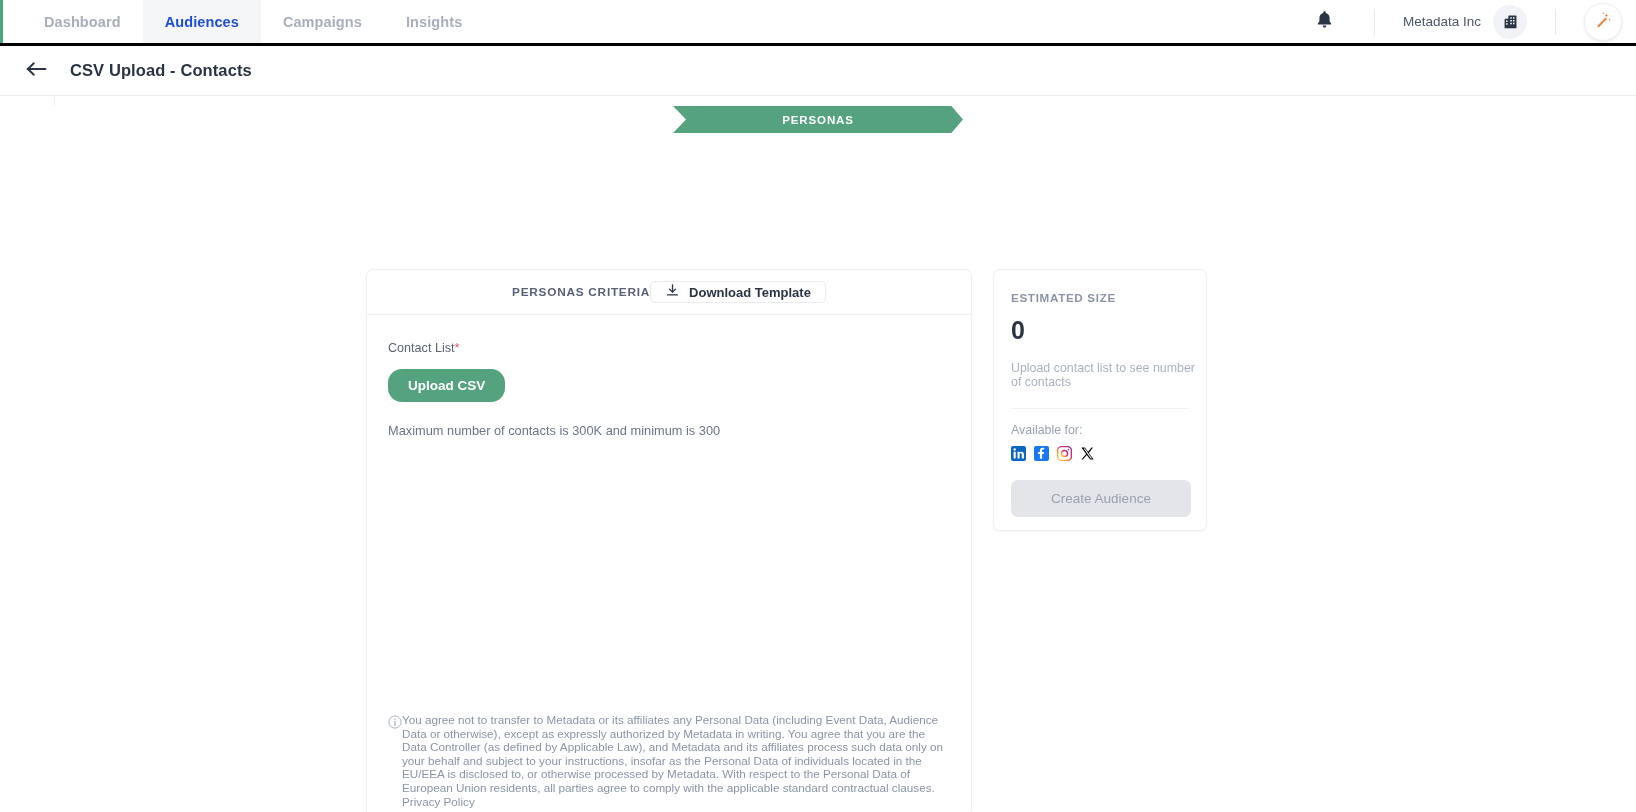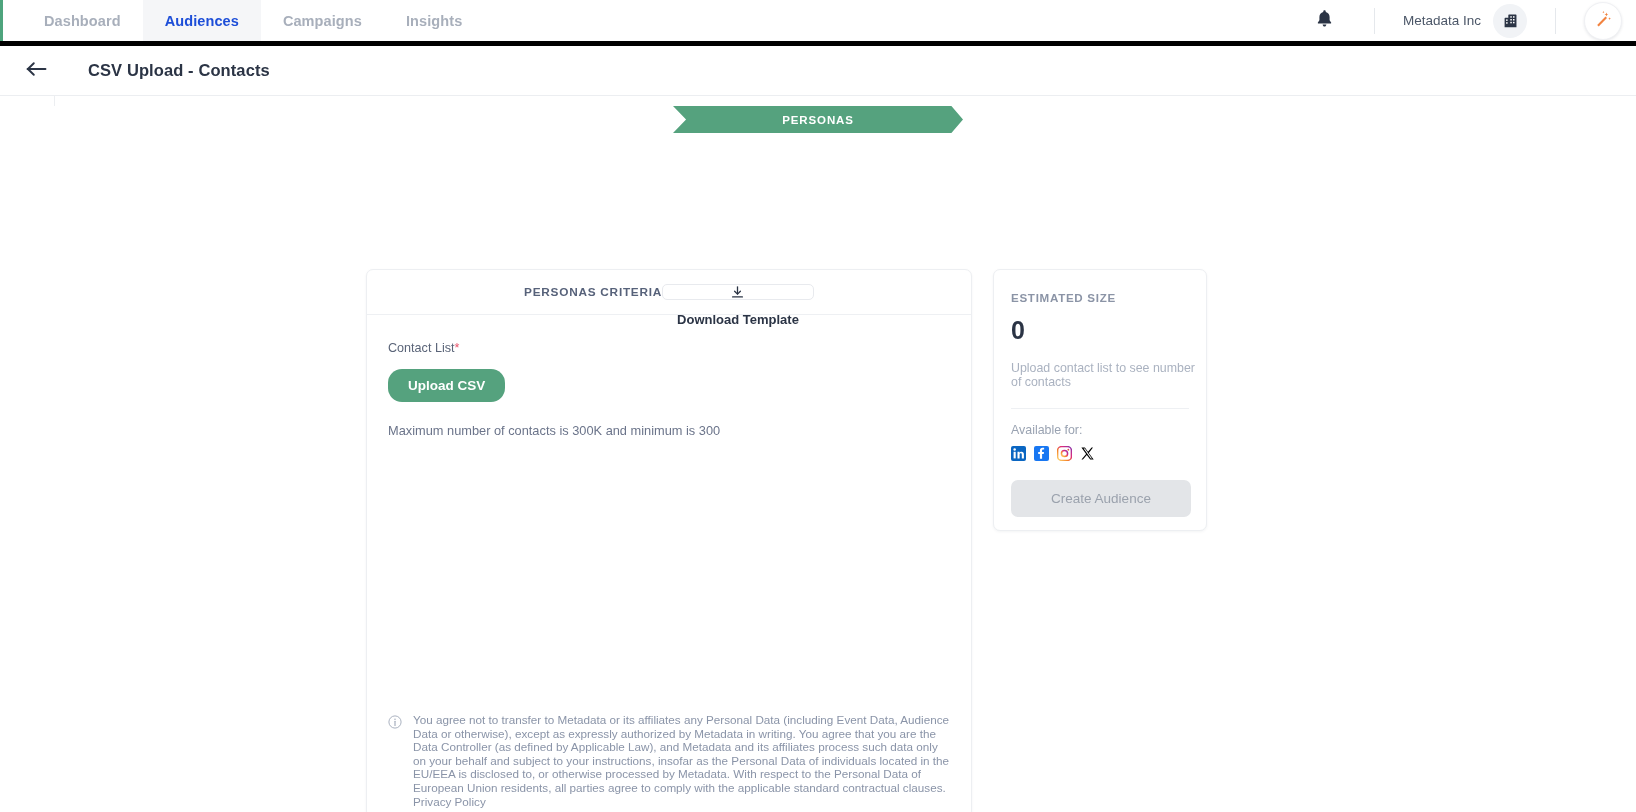--- a/index.html
+++ b/index.html
@@ -11,21 +11,21 @@
     overflow: hidden;
   }
 
   
   .topnav {
     position: relative;
     height: 46px;
     display: flex;
     align-items: stretch;
     background: #ffffff;
-    border-bottom: 5px solid #000000;
+    border-bottom: 3px solid #000000;
   }
   .topnav::before {
     content: "";
     position: absolute;
     left: 0; top: 0; bottom: 0;
     width: 3px;
     background: #4ea47d;
   }
   .nav-tabs { display: flex; align-items: stretch; margin-left: 22px; }
   .nav-tab {
@@ -80,21 +80,21 @@
     display: flex; align-items: center; justify-content: center;
     cursor: pointer;
   }
 
   
   .page-header {
     height: 50px;
     display: flex;
     align-items: center;
     padding-left: 26px;
-    gap: 40px;
+    gap: 22px;
     background: #ffffff;
     border-bottom: 1px solid #eceef1;
   }
   .back-arrow { cursor: pointer; display: flex; align-items: center; }
   .page-title {
     font-size: 16.5px;
     font-weight: bold;
     color: #2b3445;
     letter-spacing: 0.1px;
   }
@@ -151,28 +151,27 @@
     border-bottom: 1px solid #eef0f3;
   }
   .card-head-title {
     font-size: 11.8px;
     font-weight: bold;
     color: #57627a;
     letter-spacing: 0.75px;
   }
   .dl-btn {
     display: flex; align-items: center; gap: 9px;
-    height: 16px;
+    height: 22px;
     padding: 0 14px;
     border: 1px solid #e8eaee;
     border-radius: 5px;
     background: #ffffff;
     cursor: pointer;
     font-family: "Liberation Sans", sans-serif;
-    flex-direction: column;
   }
   .dl-btn-label { font-size: 13px; color: #2b3445; font-weight: bold; }
 
   .card-body { padding: 26px 21px 0 21px; }
   .field-label {
     font-size: 12.6px;
     color: #5a6478;
     margin-bottom: 14px;
   }
   .req { color: #e8556d; }
@@ -192,21 +191,20 @@
     margin-top: 21px;
     font-size: 12.8px;
     color: #6b748a;
   }
 
   .disclaimer {
     position: absolute;
     left: 21px; right: 21px;
     top: 443px;
     display: flex;
-    gap: 11px;
   }
   .info-icon { flex: 0 0 auto; padding-top: 2px; }
   .disclaimer-text {
     font-size: 11.7px;
     line-height: 13.6px;
     color: #8a94a8;
   }
 
   
   .side-card {

